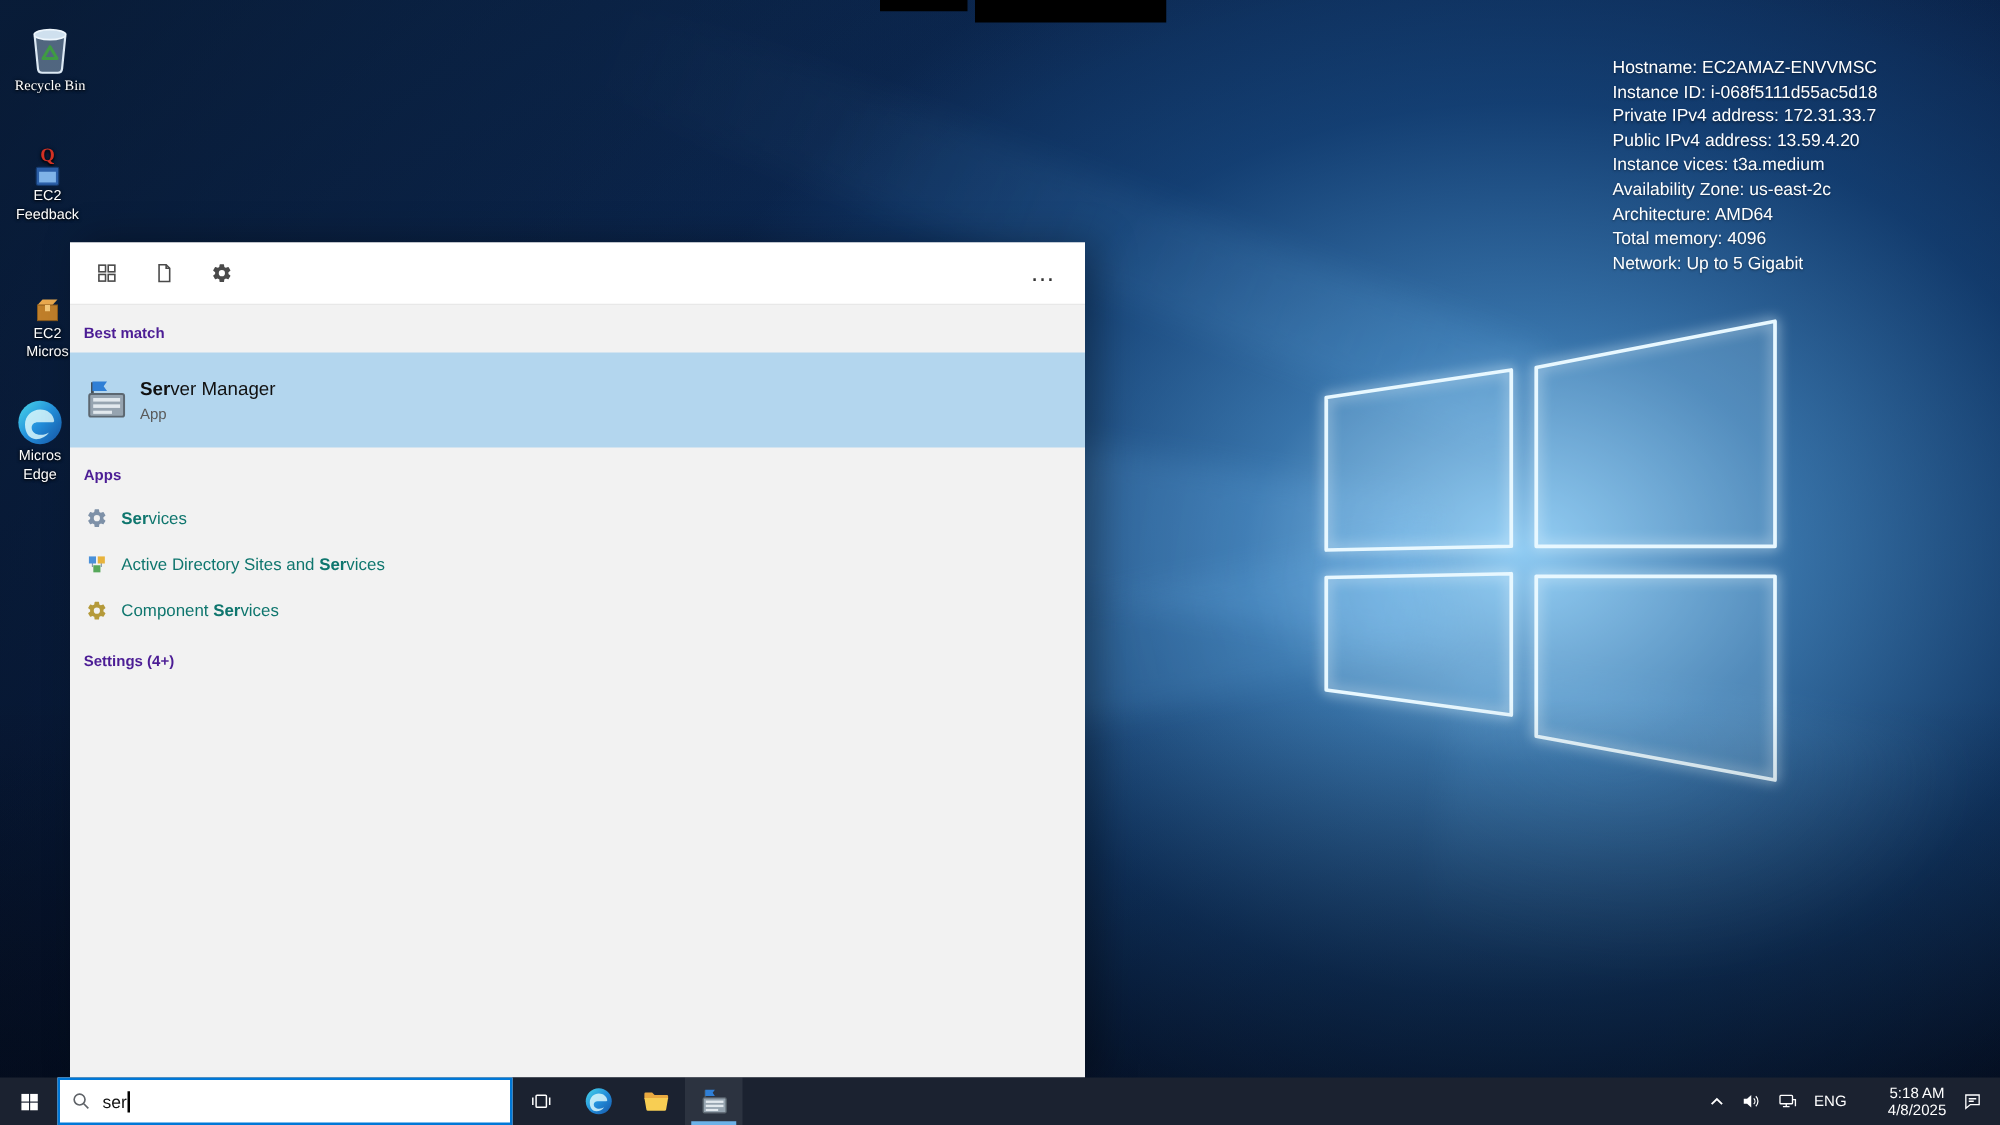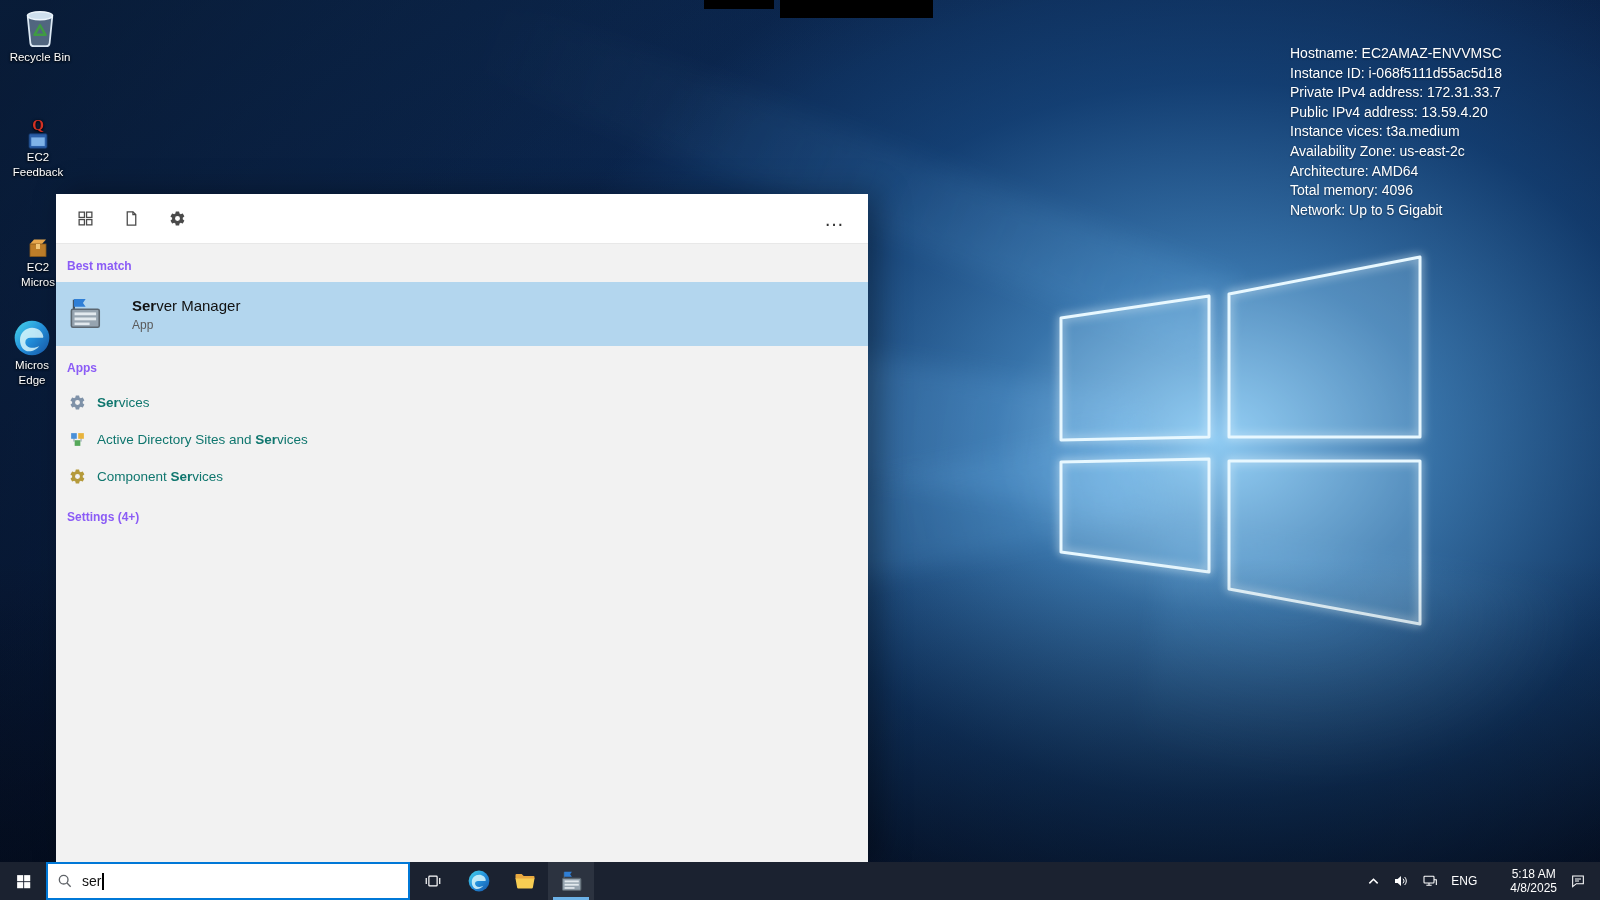--- a/index.html
+++ b/index.html
@@ -38,40 +38,40 @@
 
   
   .instance-info { position:absolute; left:1290px; top:44px; z-index:1; color:#fff;
     font-size:14px; line-height:19.6px; text-shadow:0 1px 2px rgba(0,0,0,0.45); }
 
   
   .dicon { position:absolute; width:76px; display:flex; flex-direction:column; align-items:center;
     z-index:1; color:#fff; font-size:11.5px; line-height:15px; text-align:center;
     text-shadow:0 1px 2px rgba(0,0,0,0.95), 0 0 3px rgba(0,0,0,0.6); cursor:default; }
   .dicon .glyph { display:flex; flex-direction:column; align-items:center; }
-  .di-recycle { left:2px; top:6px; }
+  .di-recycle { left:2px; top:18px;font-family:Liberation Serif, serif; }
   .di-feedback { left:0px; top:118px; }
   .di-micros { left:0px; top:236px; }
   .di-edge { left:-6px; top:318px; }
   .q-badge { color:#d33124; font-weight:700; font-size:15px; line-height:14px; font-family:"Liberation Serif",serif; }
 
   
   .search-panel { position:absolute; left:56px; top:194px; width:812px; height:668px;
     background:#f2f2f2; z-index:5; display:flex; flex-direction:column;
     box-shadow:10px 0 30px rgba(0,0,0,0.35); }
   .sp-topbar { height:50px; flex:0 0 50px; background:#fff; border-bottom:1px solid #e8e8e8;
     display:flex; align-items:center; padding:0 6px; }
   .sp-tab { width:46px; height:50px; display:flex; align-items:center; justify-content:center;
     background:none; border:none; color:#4a4a4a; cursor:pointer; }
   .sp-more { margin-left:auto; background:none; border:none; font-size:20px; color:#333;
     padding:0 18px; cursor:pointer; line-height:50px; }
   .sp-body { flex:1; overflow:hidden; }
-  .sp-header { padding:15px 11px 9px 11px; font-size:12px; font-weight:700; color:#8b5cf6; }
-  .sp-bestmatch { height:64px; background:#b3d6ee; display:flex; align-items:center;
-    padding:0 10px; gap:28px; cursor:pointer; }
+  .sp-header { padding:15px 11px 9px 11px; font-size:12px; font-weight:700; color:#4c1d95; }
+  .sp-bestmatch { height:76px; background:#b3d6ee; display:flex; align-items:center;
+    padding:0 10px; gap:8px; cursor:pointer; }
   .bm-text { display:flex; flex-direction:column; }
   .bm-title { font-size:15px; color:#111; }
   .bm-title b, .sp-row b { font-weight:700; }
   .bm-sub { font-size:12px; color:#5a5a5a; margin-top:4px; }
   .sp-row { height:37px; display:flex; align-items:center; padding:0 13px; gap:11px;
     font-size:13.5px; color:#0f766e; cursor:pointer; }
 
   
   .taskbar { position:absolute; left:0; bottom:0; width:1600px; height:38px;
     background:#1b2230; display:flex; align-items:stretch; z-index:10; }

